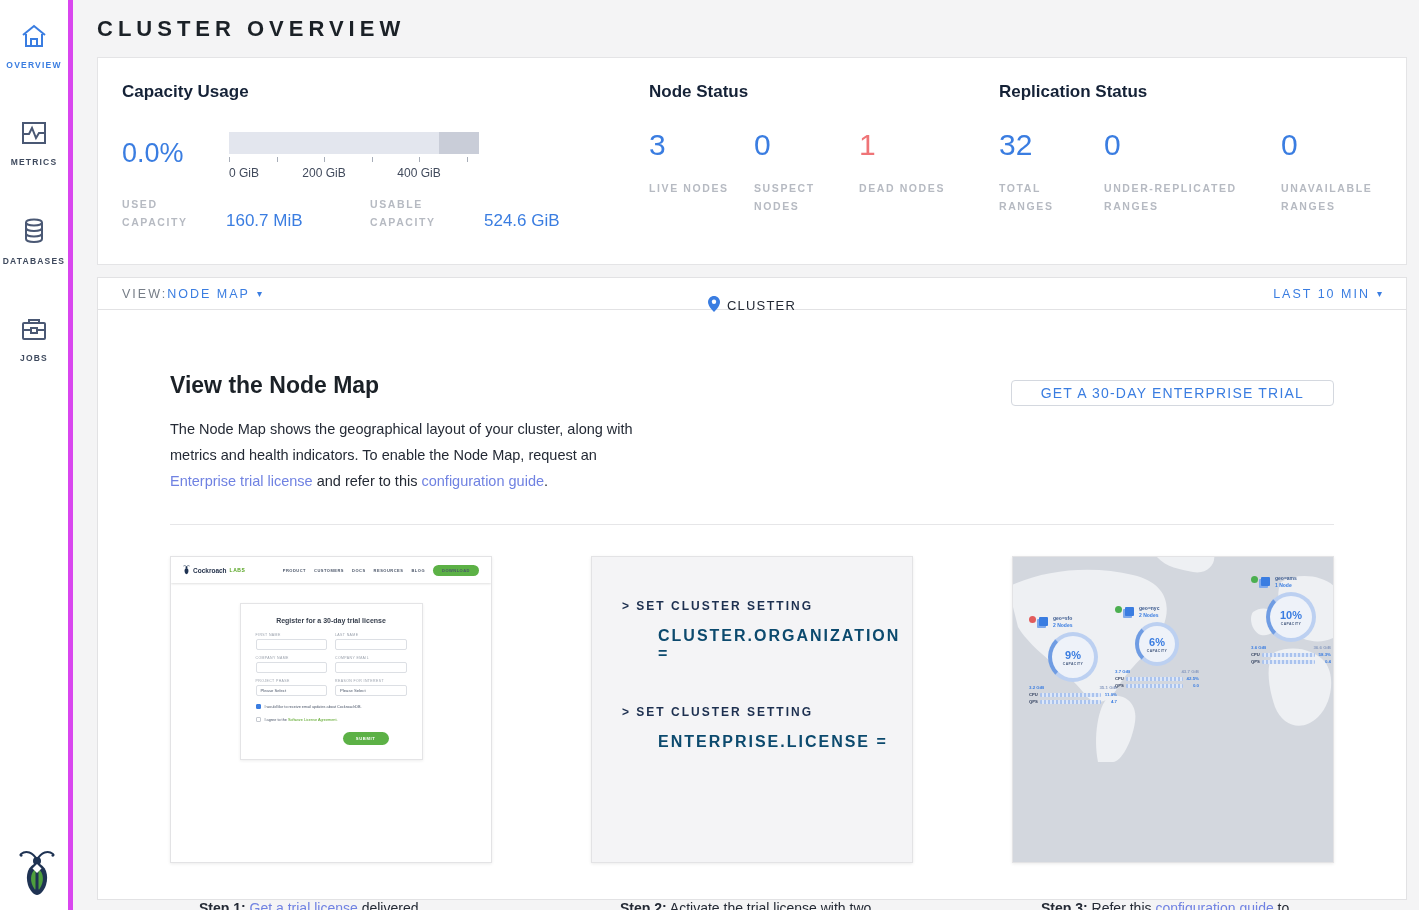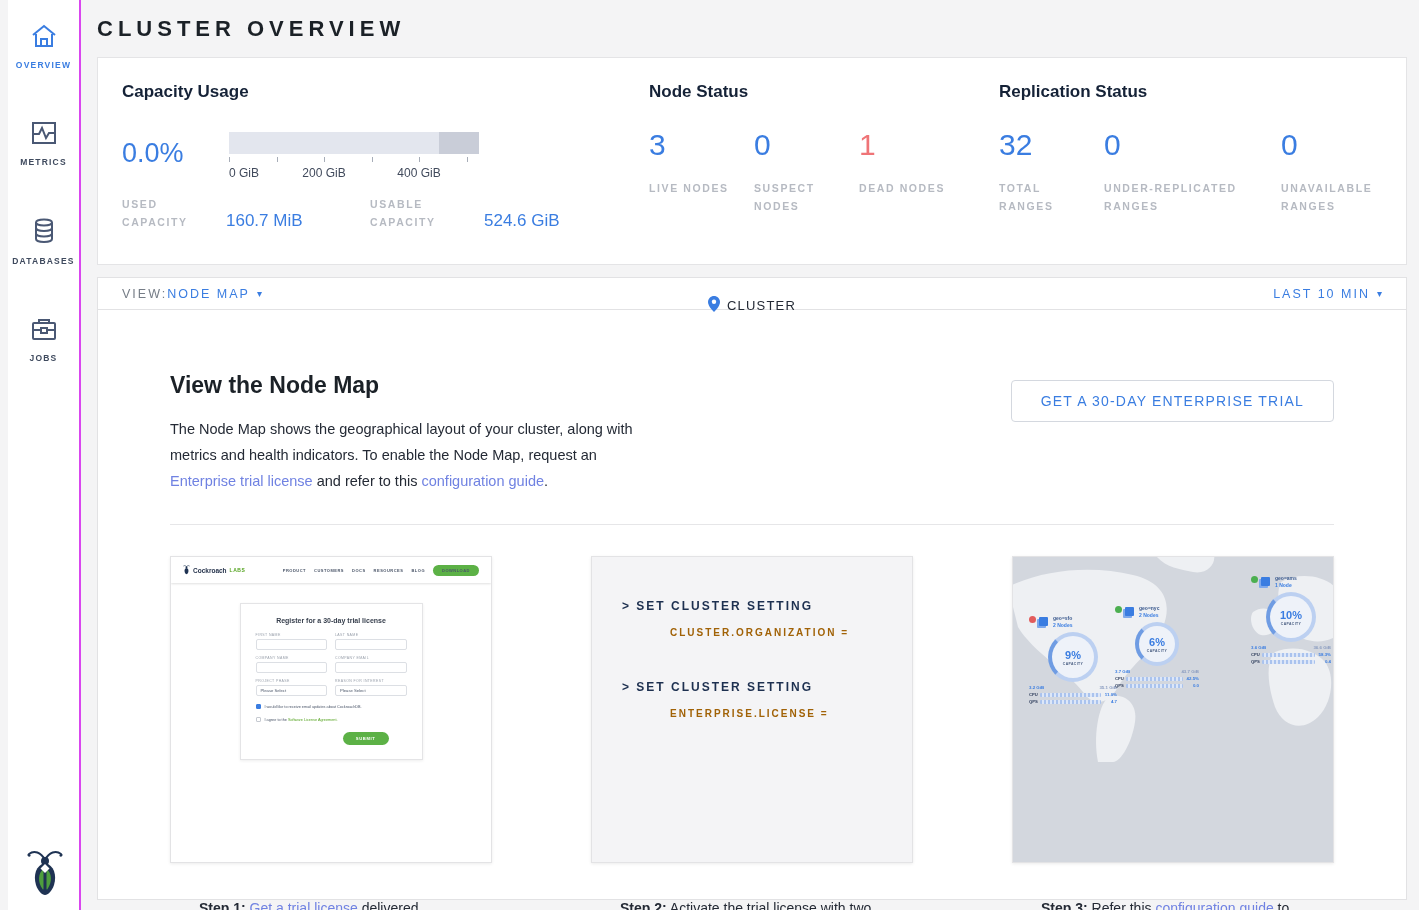--- a/index.html
+++ b/index.html
@@ -1,19 +1,19 @@
 <!DOCTYPE html>
 <html><head>
 <meta charset="utf-8">
 <style>
   * { margin:0; padding:0; box-sizing:border-box; }
   html,body { width:1419px; height:910px; background:#f4f4f5; font-family:"Liberation Sans", sans-serif; color:#242a35; overflow:hidden; }
 
   
-  .sidebar { position:fixed; left:8px; top:0; width:73px; height:910px; background:#ffffff; border-right:2px solid #d946ef; z-index:5; }
+  .sidebar { position:fixed; left:0; top:0; width:73px; height:910px; background:#ffffff; border-right:5px solid #d946ef; z-index:5; }
   .side-nav { padding-top:15px; }
   .side-item { display:flex; flex-direction:column; align-items:center; gap:7px; padding:8px 0; margin-bottom:34px; cursor:pointer; }
   .side-item .lbl { font-size:8.5px; font-weight:700; letter-spacing:1.2px; color:#3f4a5e; }
   .side-item svg { stroke:#4a5874; }
   .side-item.active .lbl { color:#3a7de1; }
   .side-item.active svg { stroke:#3a7de1; }
   .side-logo { position:absolute; bottom:12px; left:0; width:73px; display:flex; justify-content:center; }
 
   
   .main { margin-left:73px; padding:0 12px 0 24px; }
@@ -60,21 +60,21 @@
   .vb-center { position:absolute; left:0; right:0; display:flex; justify-content:center; align-items:center; gap:7px; pointer-events:none;margin-top:24px; }
   .vb-loc { color:#242a35; font-size:13px; letter-spacing:1.2px; }
   .vb-right { margin-left:auto; color:#3a7de1; display:flex; align-items:center; gap:7px; cursor:pointer; }
 
   
   .panel { background:#fff; border:1px solid #e2e2e4; border-top:none; height:590px; padding:0 72px; }
   .panel-head { display:flex; justify-content:space-between; align-items:flex-start; padding-top:62px; }
   .nm-title { font-size:23px; font-weight:600; color:#1b2127; }
   .nm-desc { width:478px; margin-top:17px; font-size:14.5px; line-height:26px; color:#242a35; }
   a.soft-link { color:#7082e2; text-decoration:none; cursor:pointer; }
-  .trial-btn { margin-top:8px; background:#fff; border:1px solid #d4d8df; border-radius:4px; padding:12px 29px; font-size:14px; letter-spacing:1.2px; color:#3a7de1; font-family:"Liberation Sans",sans-serif; cursor:pointer; }
+  .trial-btn { margin-top:8px; background:#fff; border:1px solid #d4d8df; border-radius:4px; padding:4px 29px; font-size:14px; letter-spacing:1.2px; color:#3a7de1; font-family:"Liberation Sans",sans-serif; cursor:pointer; }
   .divider { border:none; border-top:1px solid #e6e6e8; margin-top:30px; }
 
   
   .steps { display:flex; justify-content:space-between; margin-top:31px; }
   .step-card { width:322px; height:307px; background:#fff; border:1px solid #e3e3e5; box-shadow:0 1px 3px rgba(0,0,0,.08); display:flex; flex-direction:column; }
   .step-img { height:205px; overflow:hidden; position:relative; flex:none; }
   .step-caption { padding:33px 28px 0 28px; font-size:14px; line-height:26px; color:#242a35; }
   .step-caption b { font-weight:700; }
 
   
@@ -98,21 +98,21 @@
   .mf-box { width:5px; height:5px; border:1px solid #c6cad1; border-radius:1px; flex:none; }
   .mf-box.checked { background:#3a7de1; border-color:#3a7de1; }
   .mf-check span { font-size:3.8px; color:#4a5568; }
   .mf-check .green { color:#54a31f; }
   .mf-submit { margin:10px 18px 2px auto; background:#5cb146; color:#fff; border-radius:7px; font-size:4.2px; font-weight:700; letter-spacing:.6px; padding:4px 13px; width:max-content; }
 
   
   .code-block { background:#f4f4f6; height:100%; padding:42px 0 0 30px; }
   .code-group { margin-bottom:42px; }
   .code-cmd { font-size:12px; font-weight:700; letter-spacing:2px; color:#1d3050; }
-  .code-arg { font-size:10px; font-weight:700; letter-spacing:2px; color:#a16207; margin:14px 0 0 48px; }
+  .code-arg { font-size:16px; font-weight:700; letter-spacing:2px; color:#0c4a6e; margin:14px 0 0 36px; }
 
   
   .mini-map { background:#d3d7de; height:100%; position:relative; }
   .mini-map svg.land { position:absolute; inset:0; }
   .geo-node { position:absolute; }
   .geo-badge { display:flex; align-items:flex-start; gap:3px; }
   .geo-dot { width:7px; height:7px; border-radius:50%; flex:none; margin-top:1px; }
   .geo-dot.red { background:#e25c5c; }
   .geo-dot.green { background:#4caf50; }
   .geo-cube { width:9px; height:9px; background:#3a7de1; border-radius:1px; box-shadow:-2px 2px 0 #7ea9ec; flex:none; margin-top:2px; }

